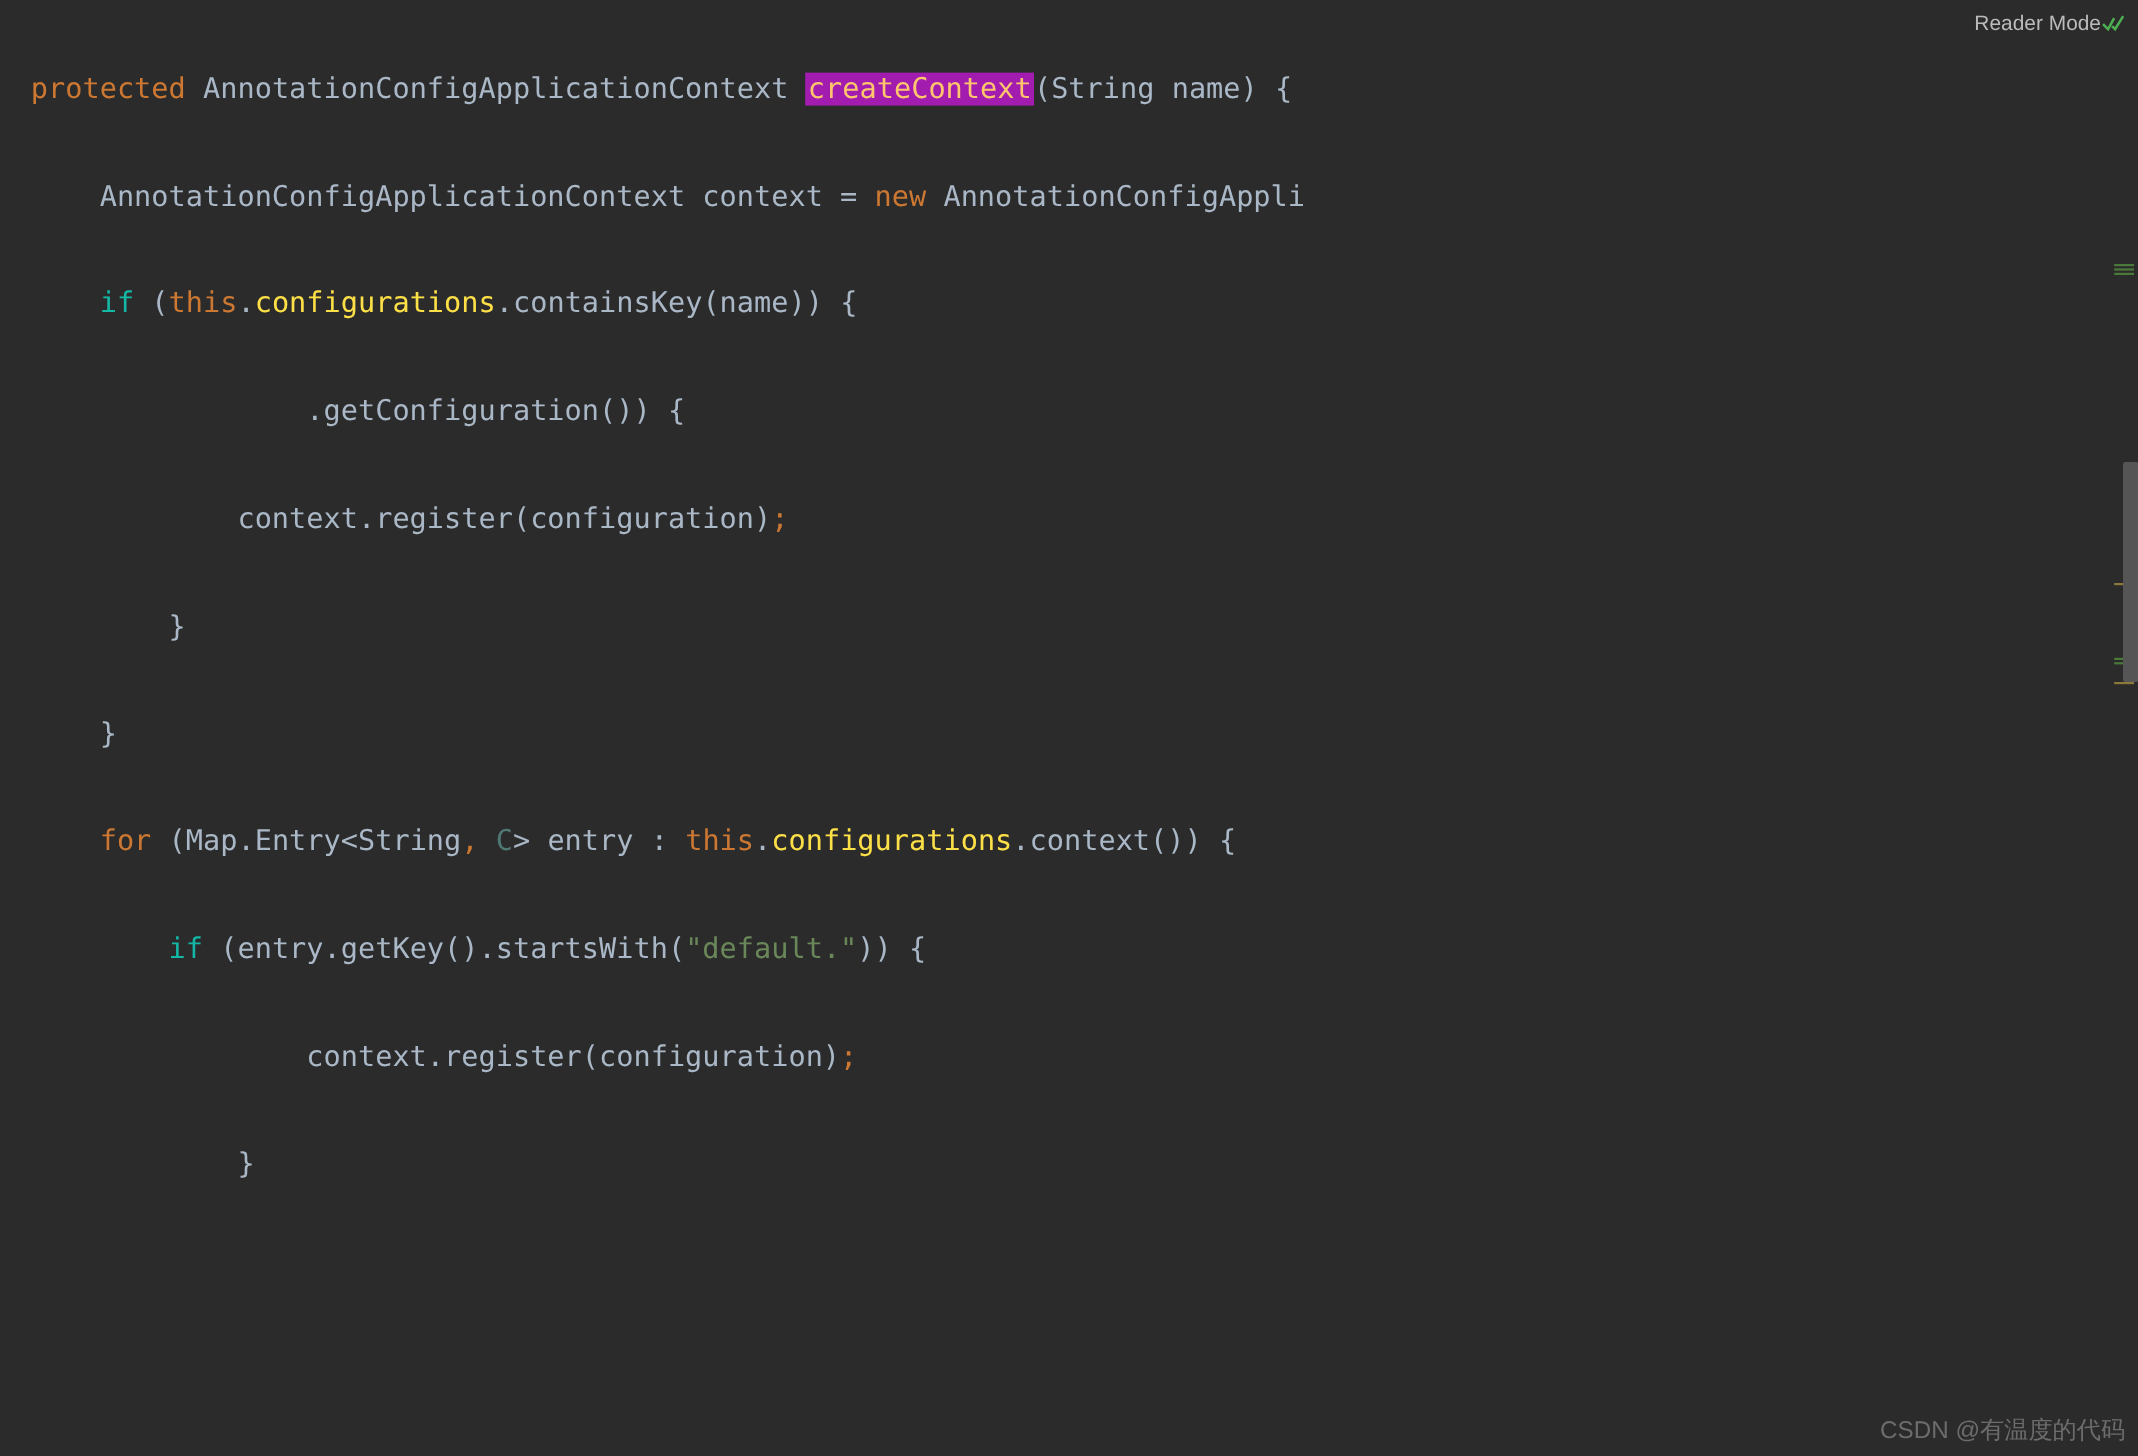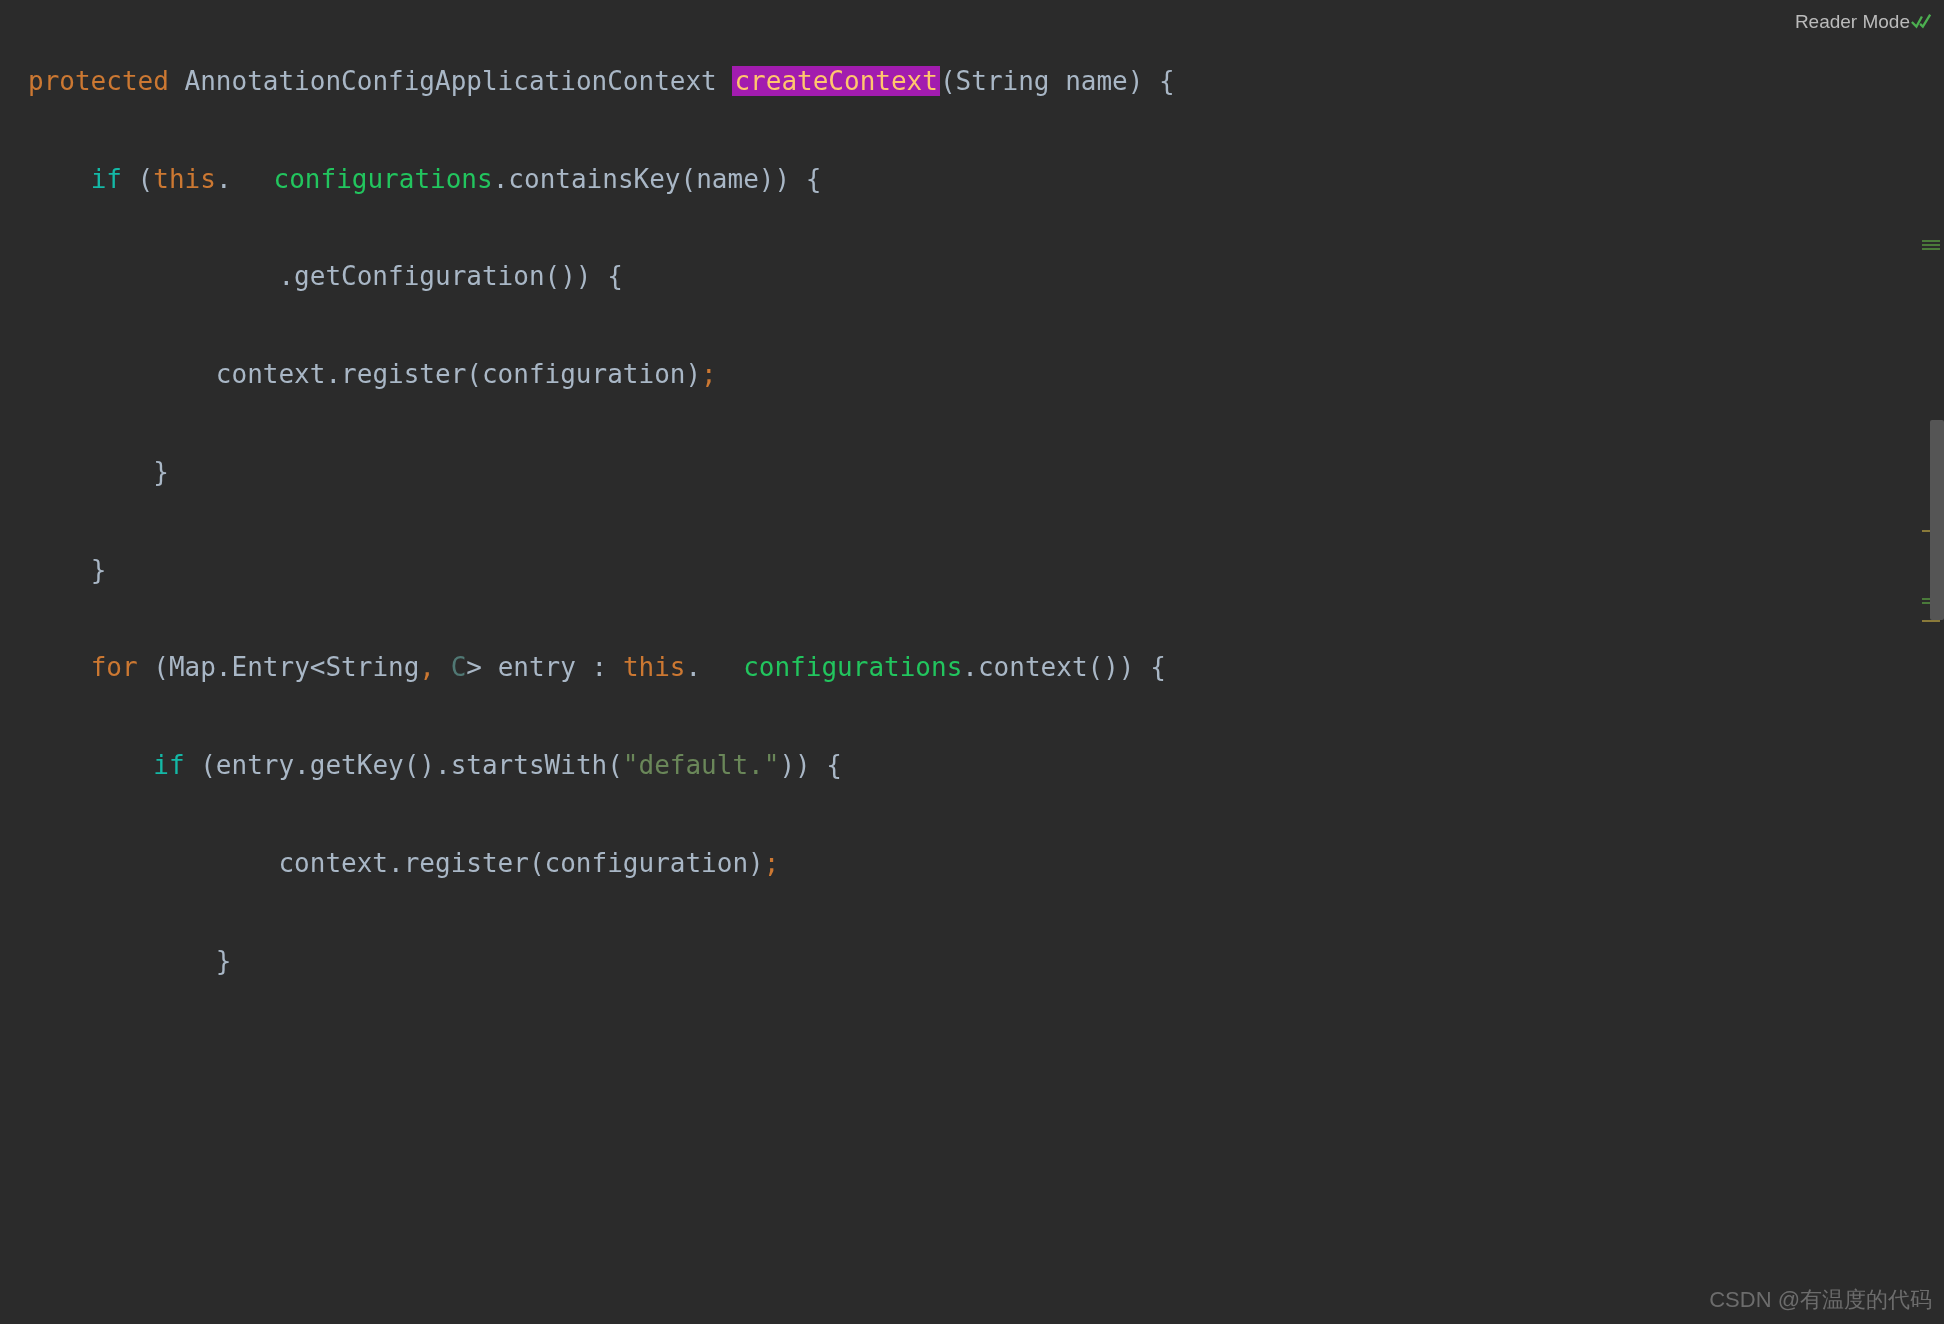--- a/index.html
+++ b/index.html
@@ -53,21 +53,21 @@
       height: 200px;
       background: #555;
       border-radius: 2px;
     }
     .kw-protected { color: #cc7832; }
     .kw-new { color: #cc7832; }
     .kw-this { color: #cc7832; }
     .kw-if { color: #14b8a6; }
     .kw-for { color: #cc7832; }
     .method-decl { color: #ffc66d; }
-    .field { color: #22c55e; margin-left: 42px; }
+    .field { color: #fde047; }
     .string { color: #6a8759; }
     .comma { color: #cc7832; }
     .semi { color: #cc7832; }
     .plain { color: #a9b7c6; }
     .generic { color: #507874; }
     .method-name-bg {
       background: #a21caf;
       padding: 0 2px;
     }
     .watermark {
@@ -88,20 +88,21 @@
   <span class="reader-mode-label">Reader Mode</span>
   <span class="check-icon">
     <svg width="22" height="22" viewBox="0 0 24 24" fill="none" stroke="#4caf50" stroke-width="2.5">
       <path d="M2 12 L7 17 L13 6 M11 14 L14 17 L22 4"></path>
     </svg>
   </span>
 </div>
 
 <div class="editor">
 <span class="code-line"><span class="kw-protected">protected</span> <span class="plain">AnnotationConfigApplicationContext</span> <span class="method-decl method-name-bg">createContext</span><span class="plain">(String name) {</span></span>
+<span class="code-line">    <span class="plain">AnnotationConfigApplicationContext</span><span class="plain"> context = </span><span class="kw-new">new</span><span class="plain"> AnnotationConfigAppli</span></span>
 <span class="code-line">    <span class="kw-if">if</span><span class="plain"> (</span><span class="kw-this">this</span><span class="plain">.</span><span class="field">configurations</span><span class="plain">.containsKey(name)) {</span></span>
 <span class="code-line">                <span class="plain">.getConfiguration()) {</span></span>
 <span class="code-line">            <span class="plain">context.register(configuration)</span><span class="semi">;</span></span>
 <span class="code-line">        <span class="plain">}</span></span>
 <span class="code-line">    <span class="plain">}</span></span>
 <span class="code-line">    <span class="kw-for">for</span><span class="plain"> (Map.Entry&lt;String</span><span class="comma">,</span><span class="generic"> C</span><span class="plain">&gt; entry : </span><span class="kw-this">this</span><span class="plain">.</span><span class="field">configurations</span><span class="plain">.context()) {</span></span>
 <span class="code-line">        <span class="kw-if">if</span><span class="plain"> (entry.getKey().startsWith(</span><span class="string">"default."</span><span class="plain">)) {</span></span>
 <span class="code-line">                <span class="plain">context.register(configuration)</span><span class="semi">;</span></span>
 <span class="code-line">            <span class="plain">}</span></span>
 

